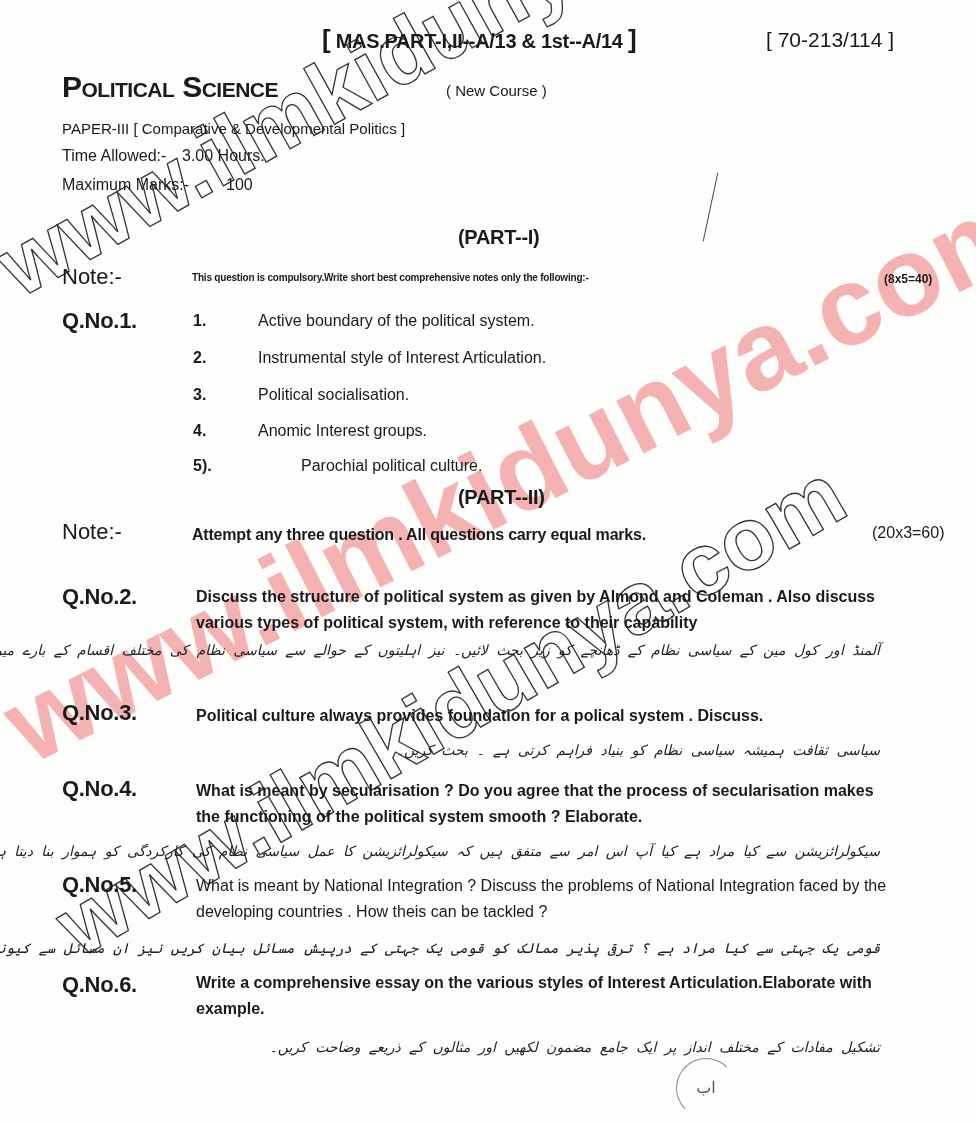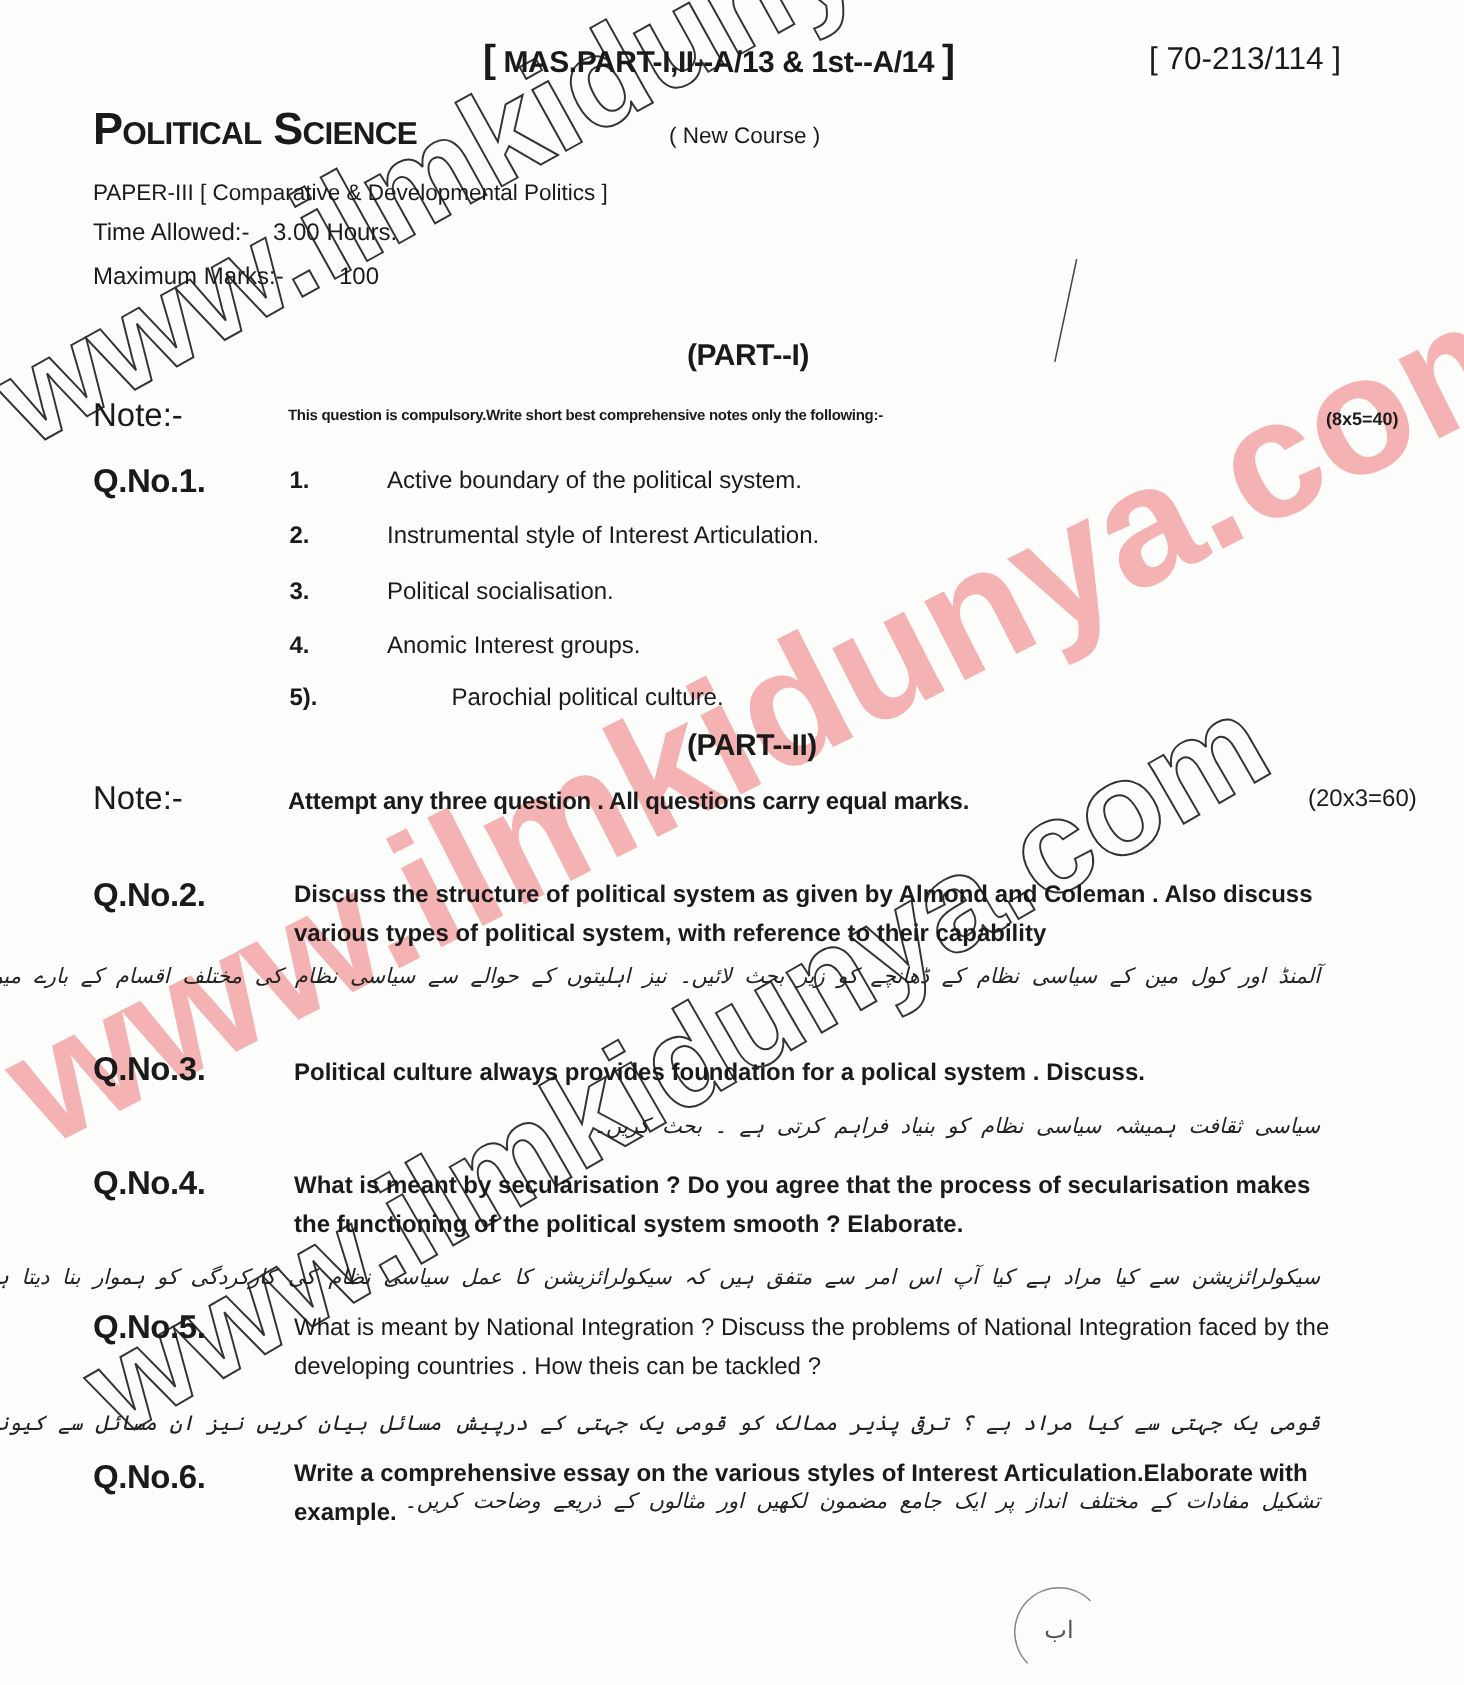--- a/index.html
+++ b/index.html
@@ -90,15 +90,15 @@
 <div class="abs qno" style="top:776px;">Q.No.4.</div>
 <div class="abs q-text" style="top:778px;"><span class="b">What is meant by secularisation ? Do you agree that the process of secularisation makes the functioning of the political system smooth ? Elaborate.</span></div>
 <div class="abs urdu" style="left:190px; top:843px; width:690px; text-align:right;">سیکولرائزیشن سے کیا مراد ہے کیا آپ اس امر سے متفق ہیں کہ سیکولرائزیشن کا عمل سیاسی نظام کی کارکردگی کو ہموار بنا دیتا ہے۔ وضاحت سے بیان کریں۔</div>
 
 <div class="abs qno" style="top:872px;">Q.No.5.</div>
 <div class="abs q-text" style="top:873px;">What is meant by National Integration ? Discuss the problems of National Integration faced by the developing countries . How theis can be tackled ?</div>
 <div class="abs urdu" style="left:190px; top:940px; width:690px; text-align:right;">قومی یک جہتی سے کیا مراد ہے ؟ ترقی پذیر ممالک کو قومی یک جہتی کے درپیش مسائل بیان کریں نیز ان مسائل سے کیونکر نمٹا جا سکتا ہے</div>
 
 <div class="abs qno" style="top:972px;">Q.No.6.</div>
 <div class="abs q-text" style="top:970px; width:710px;"><span class="b">Write a comprehensive essay on the various styles of Interest Articulation.Elaborate with example.</span></div>
-<div class="abs urdu" style="left:360px; top:992px; width:520px; text-align:left;">تشکیل مفادات کے مختلف انداز پر ایک جامع مضمون لکھیں اور مثالوں کے ذریعے وضاحت کریں۔</div>
+<div class="abs urdu" style="left:360px; top:1039px; width:520px; text-align:left;">تشکیل مفادات کے مختلف انداز پر ایک جامع مضمون لکھیں اور مثالوں کے ذریعے وضاحت کریں۔</div>
 
 <div class="abs stamp">ﺍﺏ</div>
 
 </body></html>

